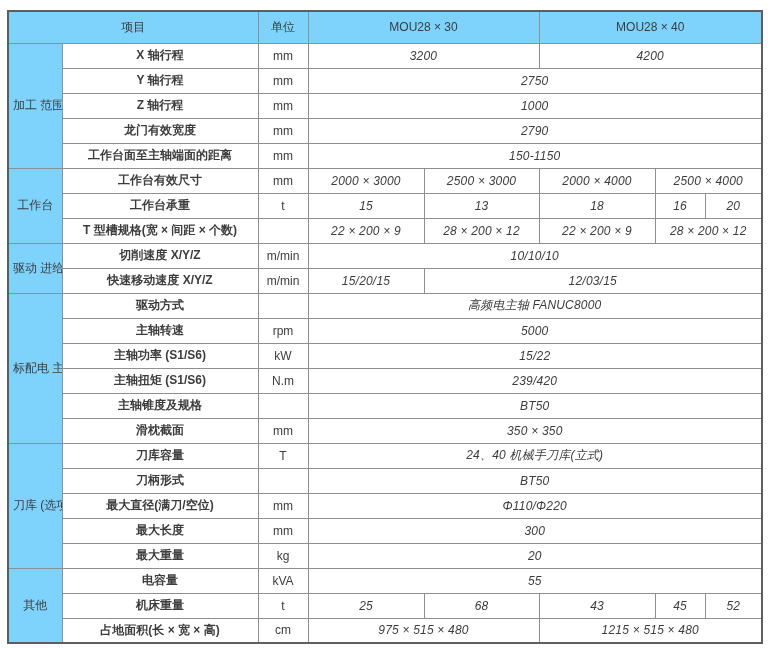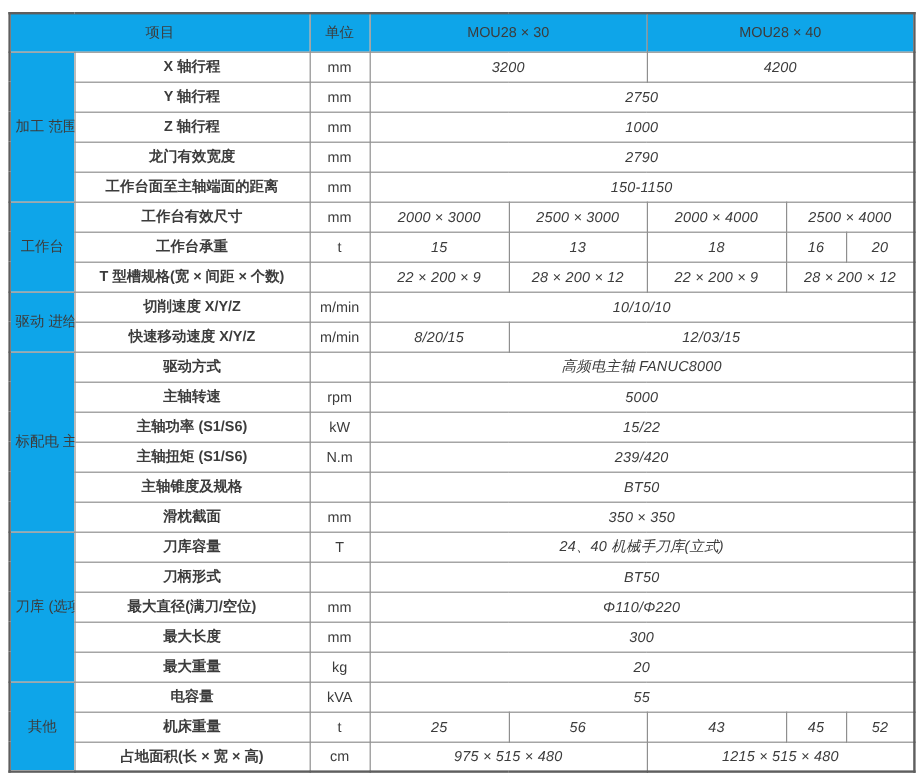--- a/index.html
+++ b/index.html
@@ -27,21 +27,21 @@
   table.spec td {
     border: 1px solid #8f8f8f;
     text-align: center;
     vertical-align: middle;
     padding: 0 4px;
     overflow: hidden;
     white-space: nowrap;
   }
   tr.hdr { height: 32px; }
   tr.r   { height: 25px; }
-  td.gray { background: #0ea5e9; }
+  td.gray { background: #7dd3fc; }
   td.item {
     text-align: left;
     padding-left: 10px;
     white-space: nowrap;
     font-weight: bold;
   }
   td.group {
     white-space: pre-line;
     line-height: 1.9;
   }
@@ -130,21 +130,21 @@
   <tr class="r">
     <td class="gray group" rowspan="2">驱动
 进给</td>
     <td class="item">切削速度 X/Y/Z</td>
     <td>m/min</td>
     <td class="val" colspan="5">10/10/10</td>
   </tr>
   <tr class="r">
     <td class="item">快速移动速度 X/Y/Z</td>
     <td>m/min</td>
-    <td class="val">8/20/15</td>
+    <td class="val">15/20/15</td>
     <td class="val" colspan="4">12/03/15</td>
   </tr>
 
   <tr class="r">
     <td class="gray group" rowspan="6">标配电
 主轴</td>
     <td class="item">驱动方式</td>
     <td></td>
     <td class="val" colspan="5">高频电主轴 FANUC8000</td>
   </tr>
@@ -205,21 +205,21 @@
   <tr class="r">
     <td class="gray group" rowspan="3">其他</td>
     <td class="item">电容量</td>
     <td>kVA</td>
     <td class="val" colspan="5">55</td>
   </tr>
   <tr class="r">
     <td class="item">机床重量</td>
     <td>t</td>
     <td class="val">25</td>
-    <td class="val">56</td>
+    <td class="val">68</td>
     <td class="val">43</td>
     <td class="val">45</td>
     <td class="val">52</td>
   </tr>
   <tr class="r">
     <td class="item">占地面积(长 × 宽 × 高)</td>
     <td>cm</td>
     <td class="val" colspan="2">975 × 515 × 480</td>
     <td class="val" colspan="3">1215 × 515 × 480</td>
   </tr>

